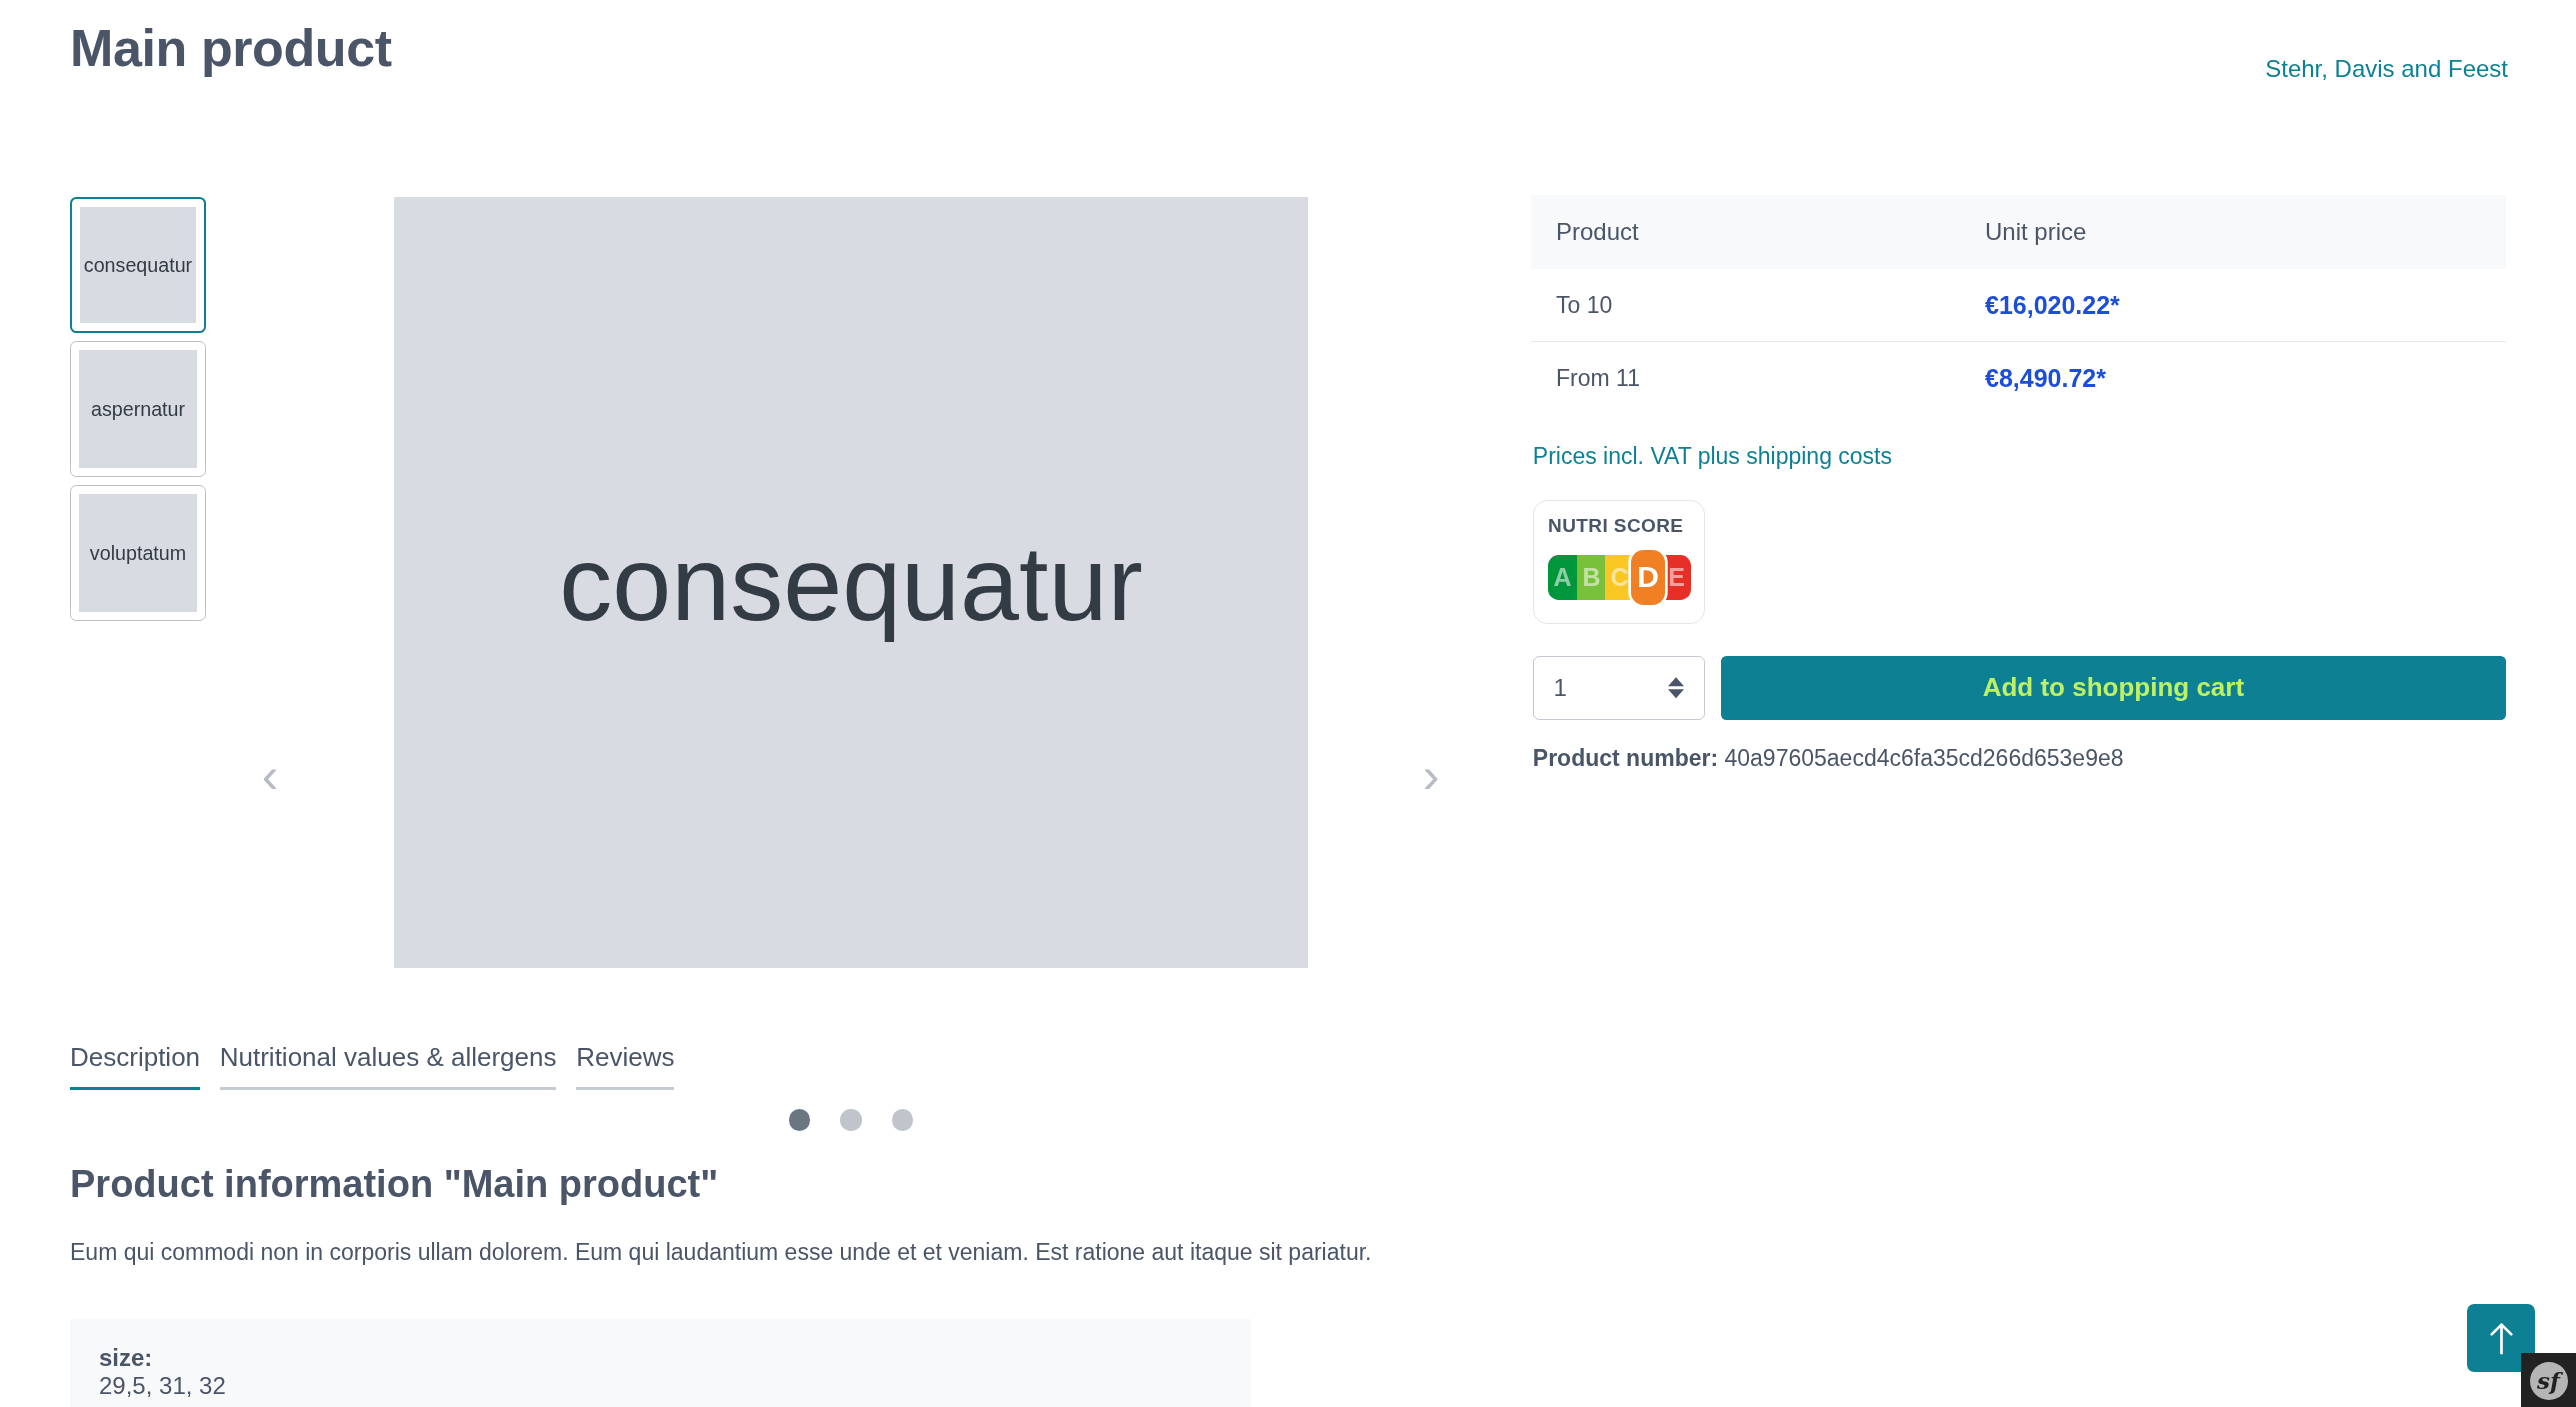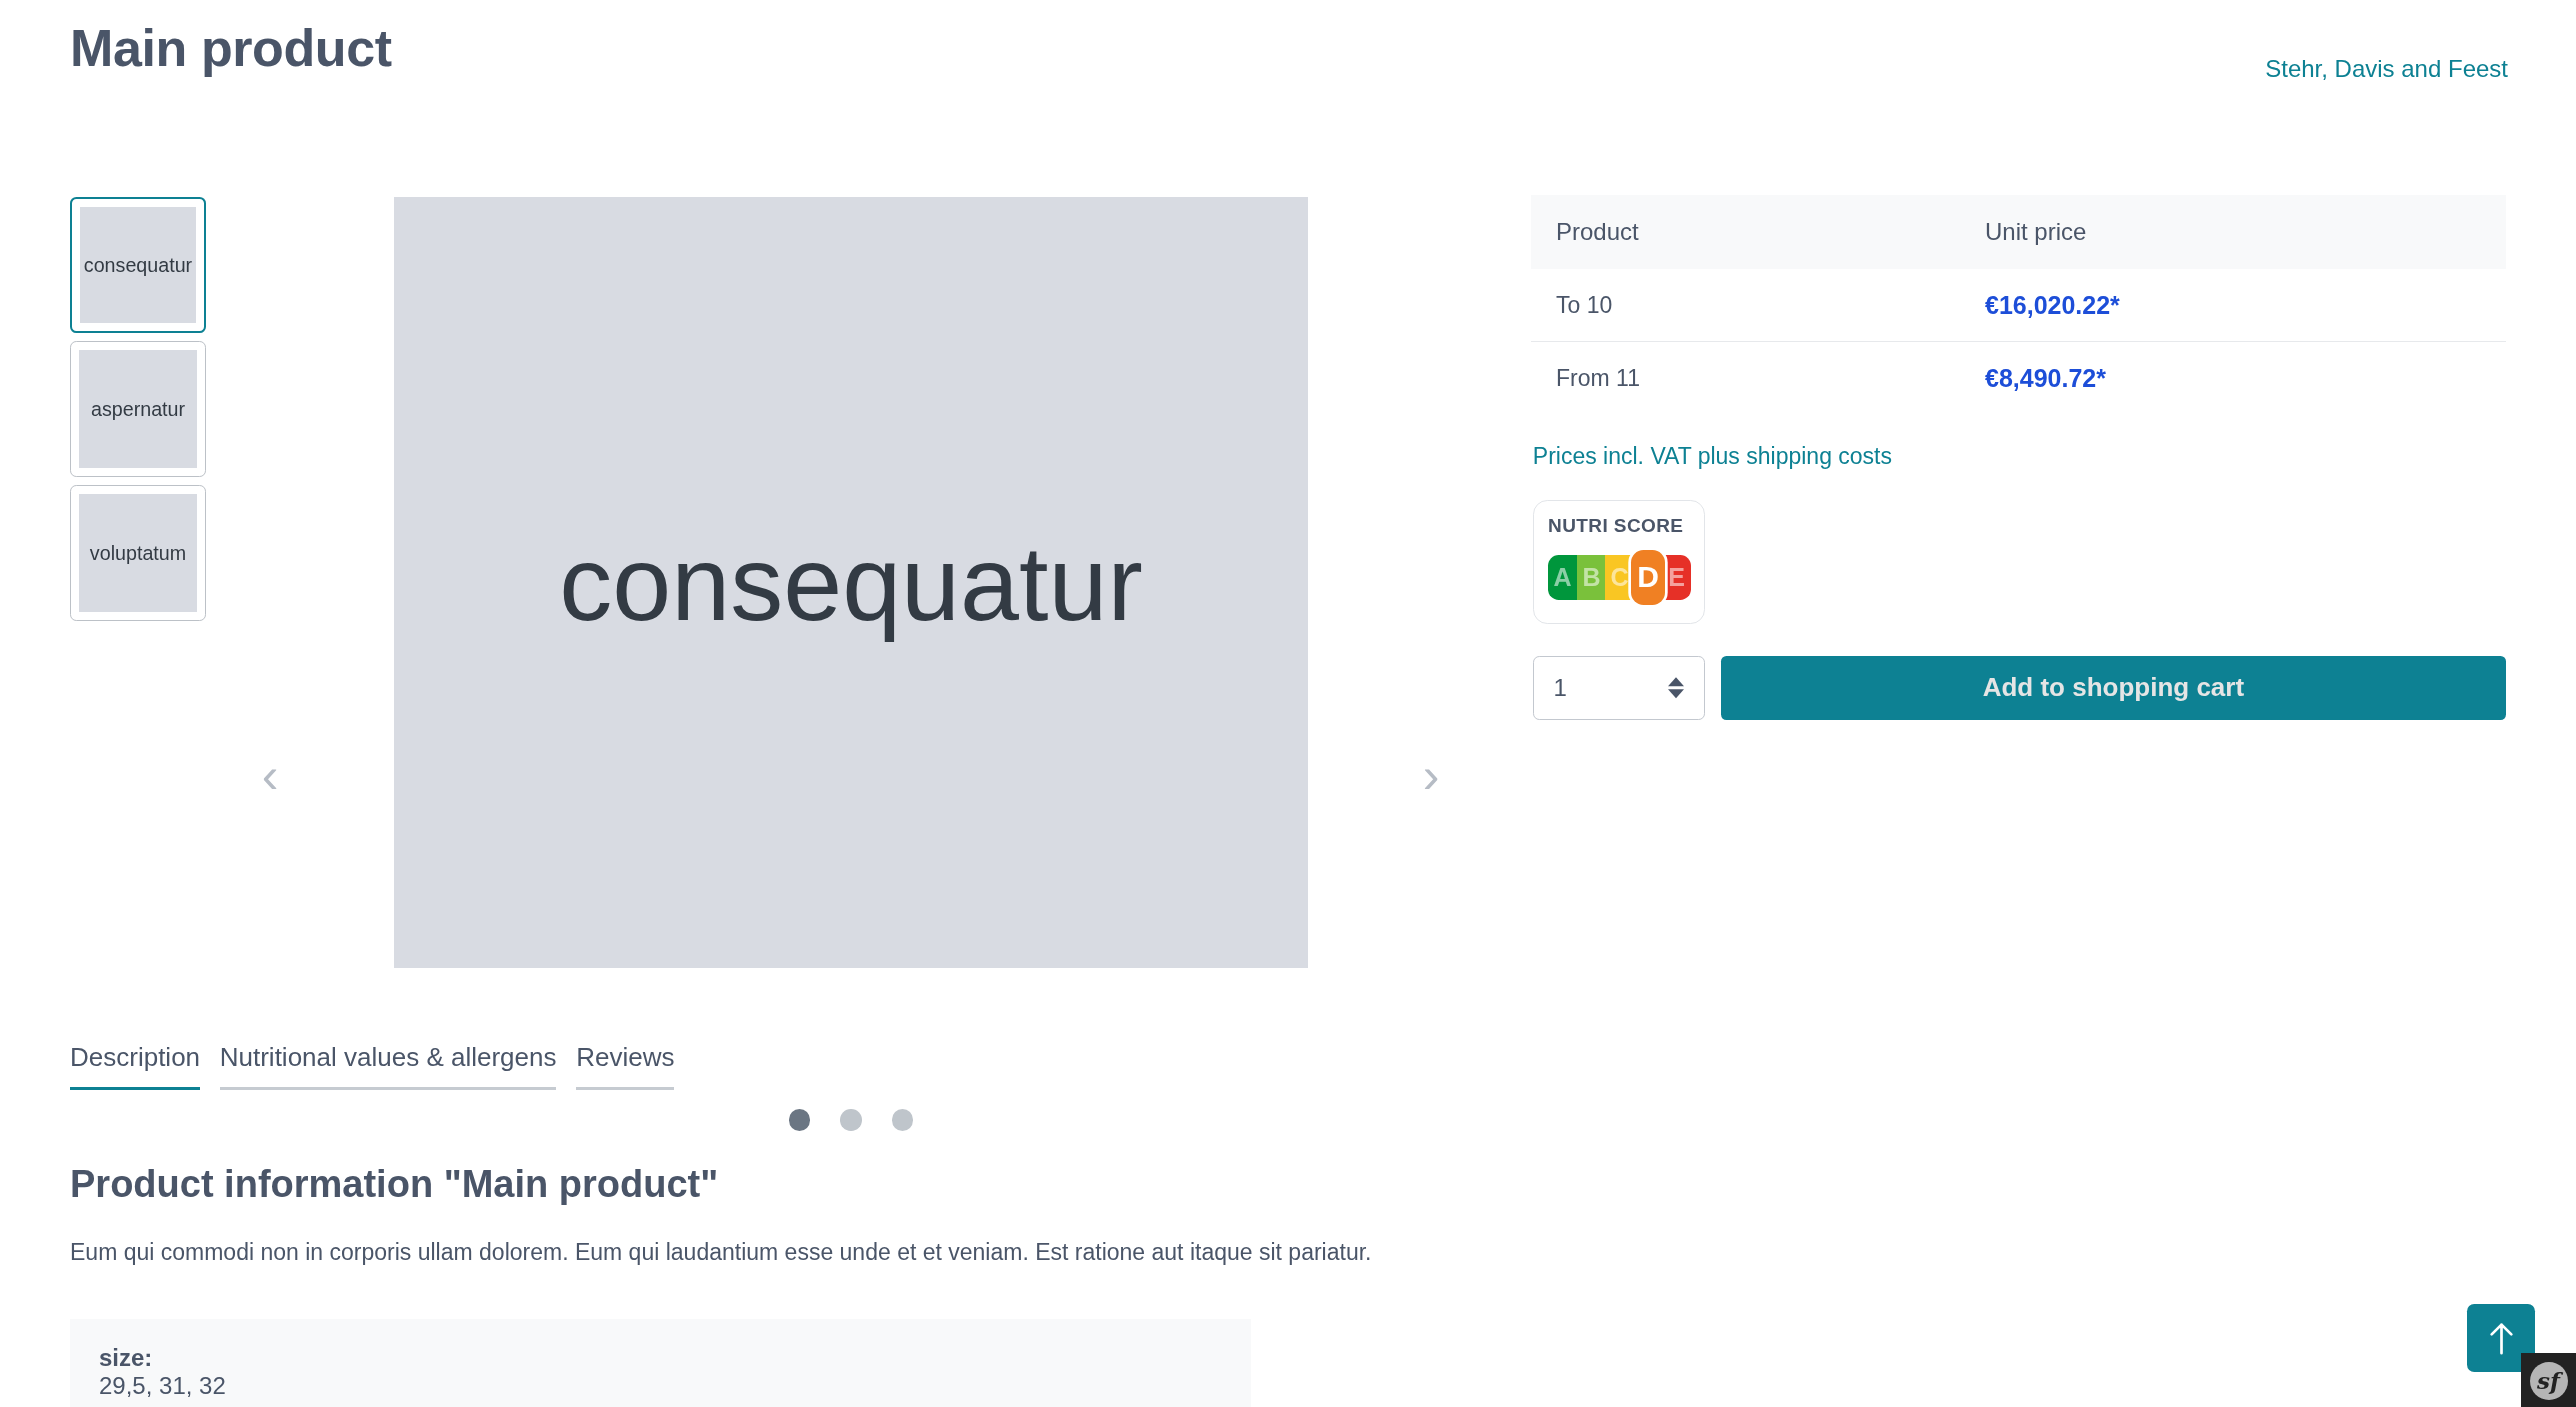--- a/index.html
+++ b/index.html
@@ -268,21 +268,21 @@
     border-left: 8px solid transparent;
     border-right: 8px solid transparent;
   }
   .tri-up { border-bottom: 9px solid #4a5568; }
   .tri-down { border-top: 9px solid #4a5568; }
 
   .add-cart {
     flex: 1;
     height: 64px;
     background: #0d8193;
-    color: #e5e5e5;
+    color: #bef264;
     border: none;
     border-radius: 5.4px;
     font-size: 26px;
     font-weight: 700;
     font-family: "Liberation Sans", sans-serif;
     cursor: pointer;
   }
 
   .prodnum {
     margin-top: 25px;
@@ -462,20 +462,24 @@
       <div class="qty">
         <span>1</span>
         <span class="qty-arrows">
           <span class="tri-up"></span>
           <span class="tri-down"></span>
         </span>
       </div>
       <button class="add-cart">Add to shopping cart</button>
     </div>
 
+    <div class="prodnum">
+      <span class="lbl">Product number:</span>
+      <span>40a97605aecd4c6fa35cd266d653e9e8</span>
+    </div>
   </div>
 
   <div class="tabs">
     <div class="tab active">Description</div>
     <div class="tab">Nutritional values &amp; allergens</div>
     <div class="tab">Reviews</div>
   </div>
 
   <h2 class="desc-head">Product information "Main product"</h2>
   <p class="desc-body">Eum qui commodi non in corporis ullam dolorem. Eum qui laudantium esse unde et et veniam. Est ratione aut itaque sit pariatur.</p>

